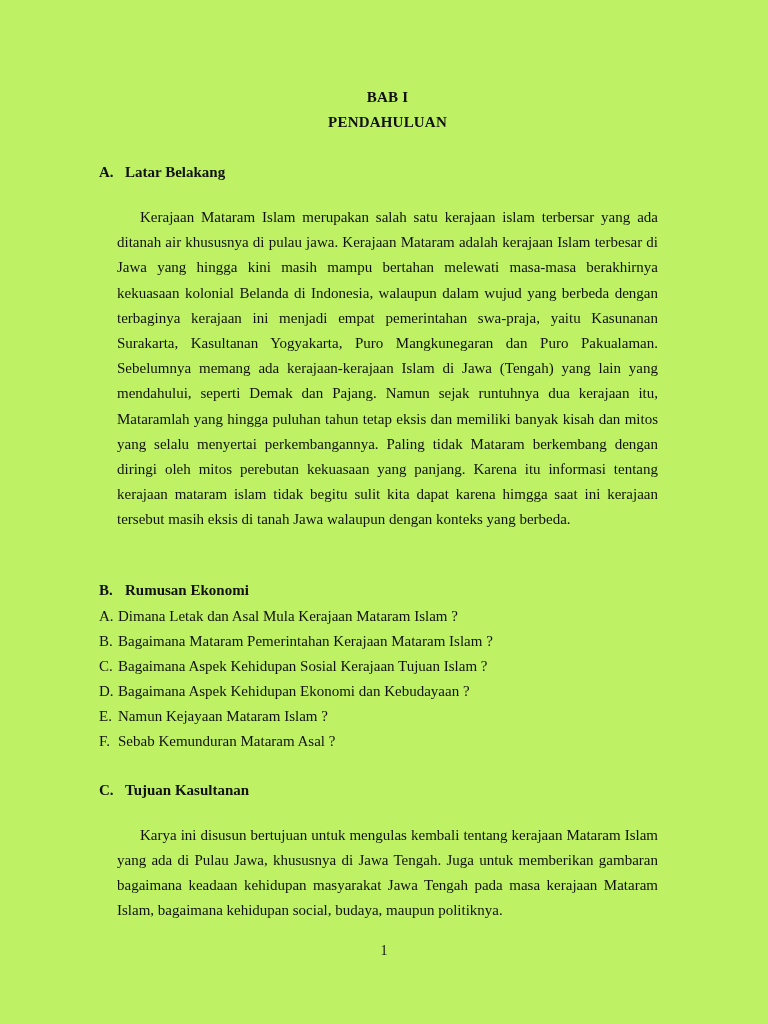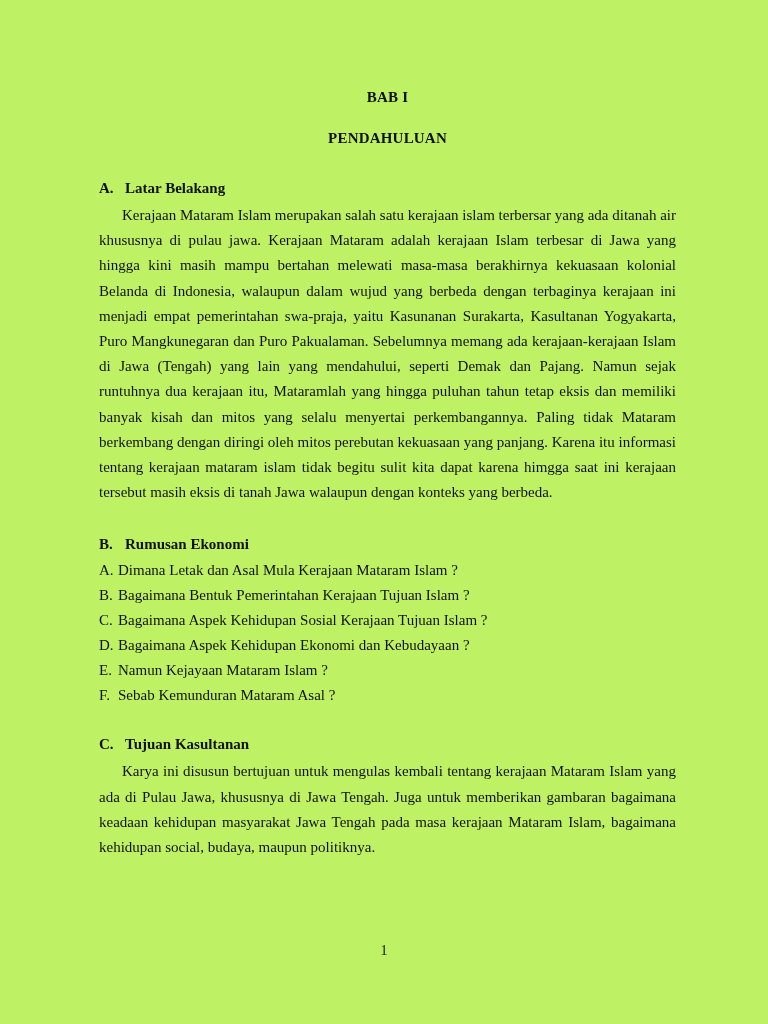--- a/index.html
+++ b/index.html
@@ -31,21 +31,21 @@
   }
   .doc-title {
     text-align: center;
     font-weight: bold;
     font-size: 15px;
     letter-spacing: 0.2px;
     line-height: 25px;
     margin: 0;
   }
   .doc-title.second {
-    margin-top: 16px;
+    margin-top: 0px;
   }
   .section-heading {
     font-weight: bold;
     font-size: 15px;
     line-height: 20px;
     margin: 0;
     display: flex;
     align-items: baseline;
   }
   .section-heading .sh-letter {
@@ -54,21 +54,21 @@
   }
   .section-heading .sh-text {
     flex: 1 1 auto;
   }
   .body-par {
     font-size: 15px;
     line-height: 25.2px;
     text-align: justify;
     text-justify: inter-word;
     text-indent: 23px;
-    margin: 0;
+    margin: 18px;
     hyphens: none;
   }
   .qlist {
     margin: 0;
     padding: 0;
     list-style: none;
   }
   .qlist li {
     font-size: 15px;
     line-height: 25px;
@@ -127,21 +127,21 @@
 
     <div class="gap-head-to-list"></div>
 
     <ul class="qlist">
       <li>
         <span class="q-letter">A.</span>
         <span class="q-text">Dimana Letak dan Asal Mula Kerajaan Mataram Islam ?</span>
       </li>
       <li>
         <span class="q-letter">B.</span>
-        <span class="q-text">Bagaimana Bentuk Pemerintahan Kerajaan Tujuan Islam ?</span>
+        <span class="q-text">Bagaimana Mataram Pemerintahan Kerajaan Mataram Islam ?</span>
       </li>
       <li>
         <span class="q-letter">C.</span>
         <span class="q-text">Bagaimana Aspek Kehidupan Sosial Kerajaan Tujuan Islam ?</span>
       </li>
       <li>
         <span class="q-letter">D.</span>
         <span class="q-text">Bagaimana Aspek Kehidupan Ekonomi dan Kebudayaan ?</span>
       </li>
       <li>

